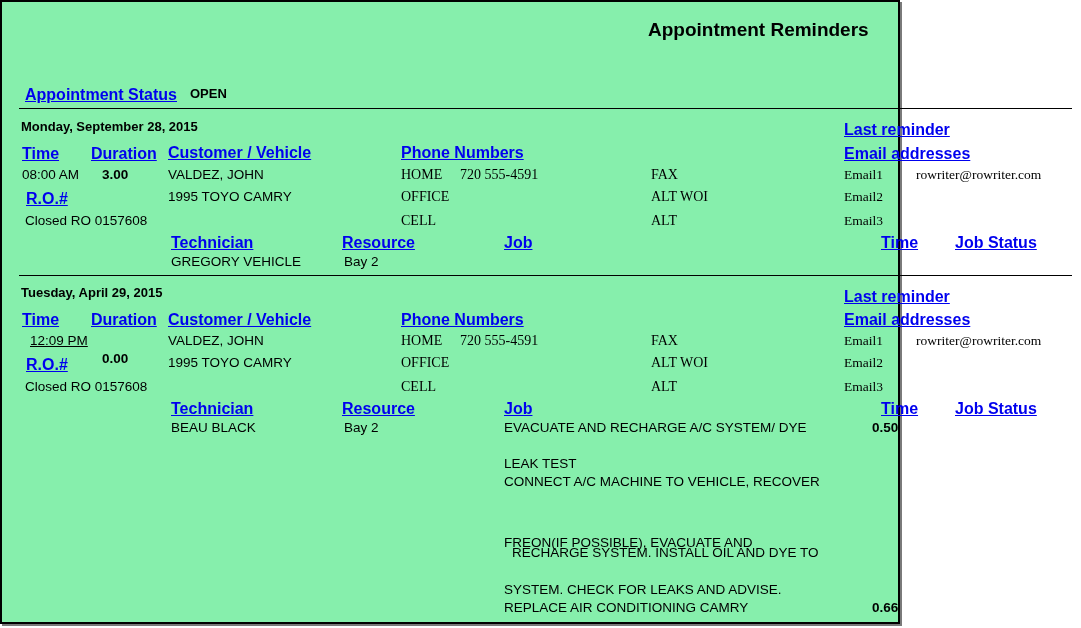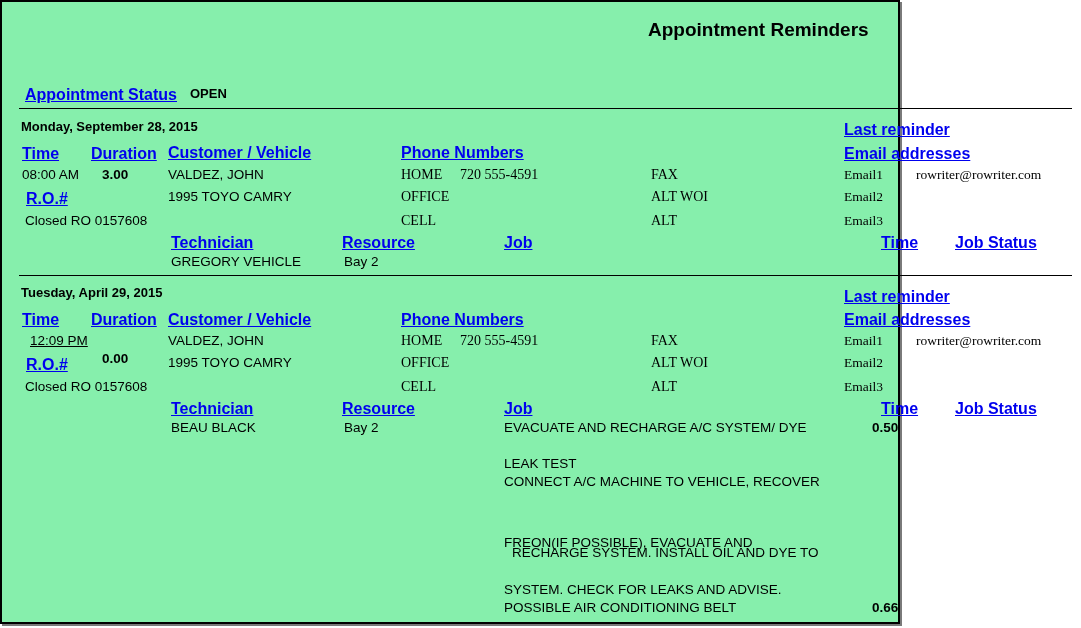--- a/index.html
+++ b/index.html
@@ -108,17 +108,17 @@
     <div class="abs sans" style="left:169px; top:418px;">BEAU BLACK</div>
     <div class="abs sans" style="left:342px; top:418px;">Bay 2</div>
 
     <div class="abs sans" style="left:502px; top:418px;">EVACUATE AND RECHARGE A/C SYSTEM/ DYE</div>
     <div class="abs sans right" style="left:870px; width:40px; top:418px;">0.50</div>
     <div class="abs sans" style="left:502px; top:454px;">LEAK TEST</div>
     <div class="abs sans" style="left:502px; top:472px;">CONNECT A/C MACHINE TO VEHICLE, RECOVER</div>
     <div class="abs sans" style="left:502px; top:507px;margin-top:26px;">FREON(IF POSSIBLE), EVACUATE AND</div>
     <div class="abs sans" style="left:502px; top:543px;margin-left:8px;">RECHARGE SYSTEM. INSTALL OIL AND DYE TO</div>
     <div class="abs sans" style="left:502px; top:580px;">SYSTEM. CHECK FOR LEAKS AND ADVISE.</div>
-    <div class="abs sans" style="left:502px; top:598px;">POSSIBLE AIR CONDITIONING BELT</div>
+    <div class="abs sans" style="left:502px; top:598px;">REPLACE AIR CONDITIONING CAMRY</div>
     <div class="abs sans right" style="left:870px; width:40px; top:598px;">0.66</div>
   </div>
 
 </div>
 
 </body></html>

